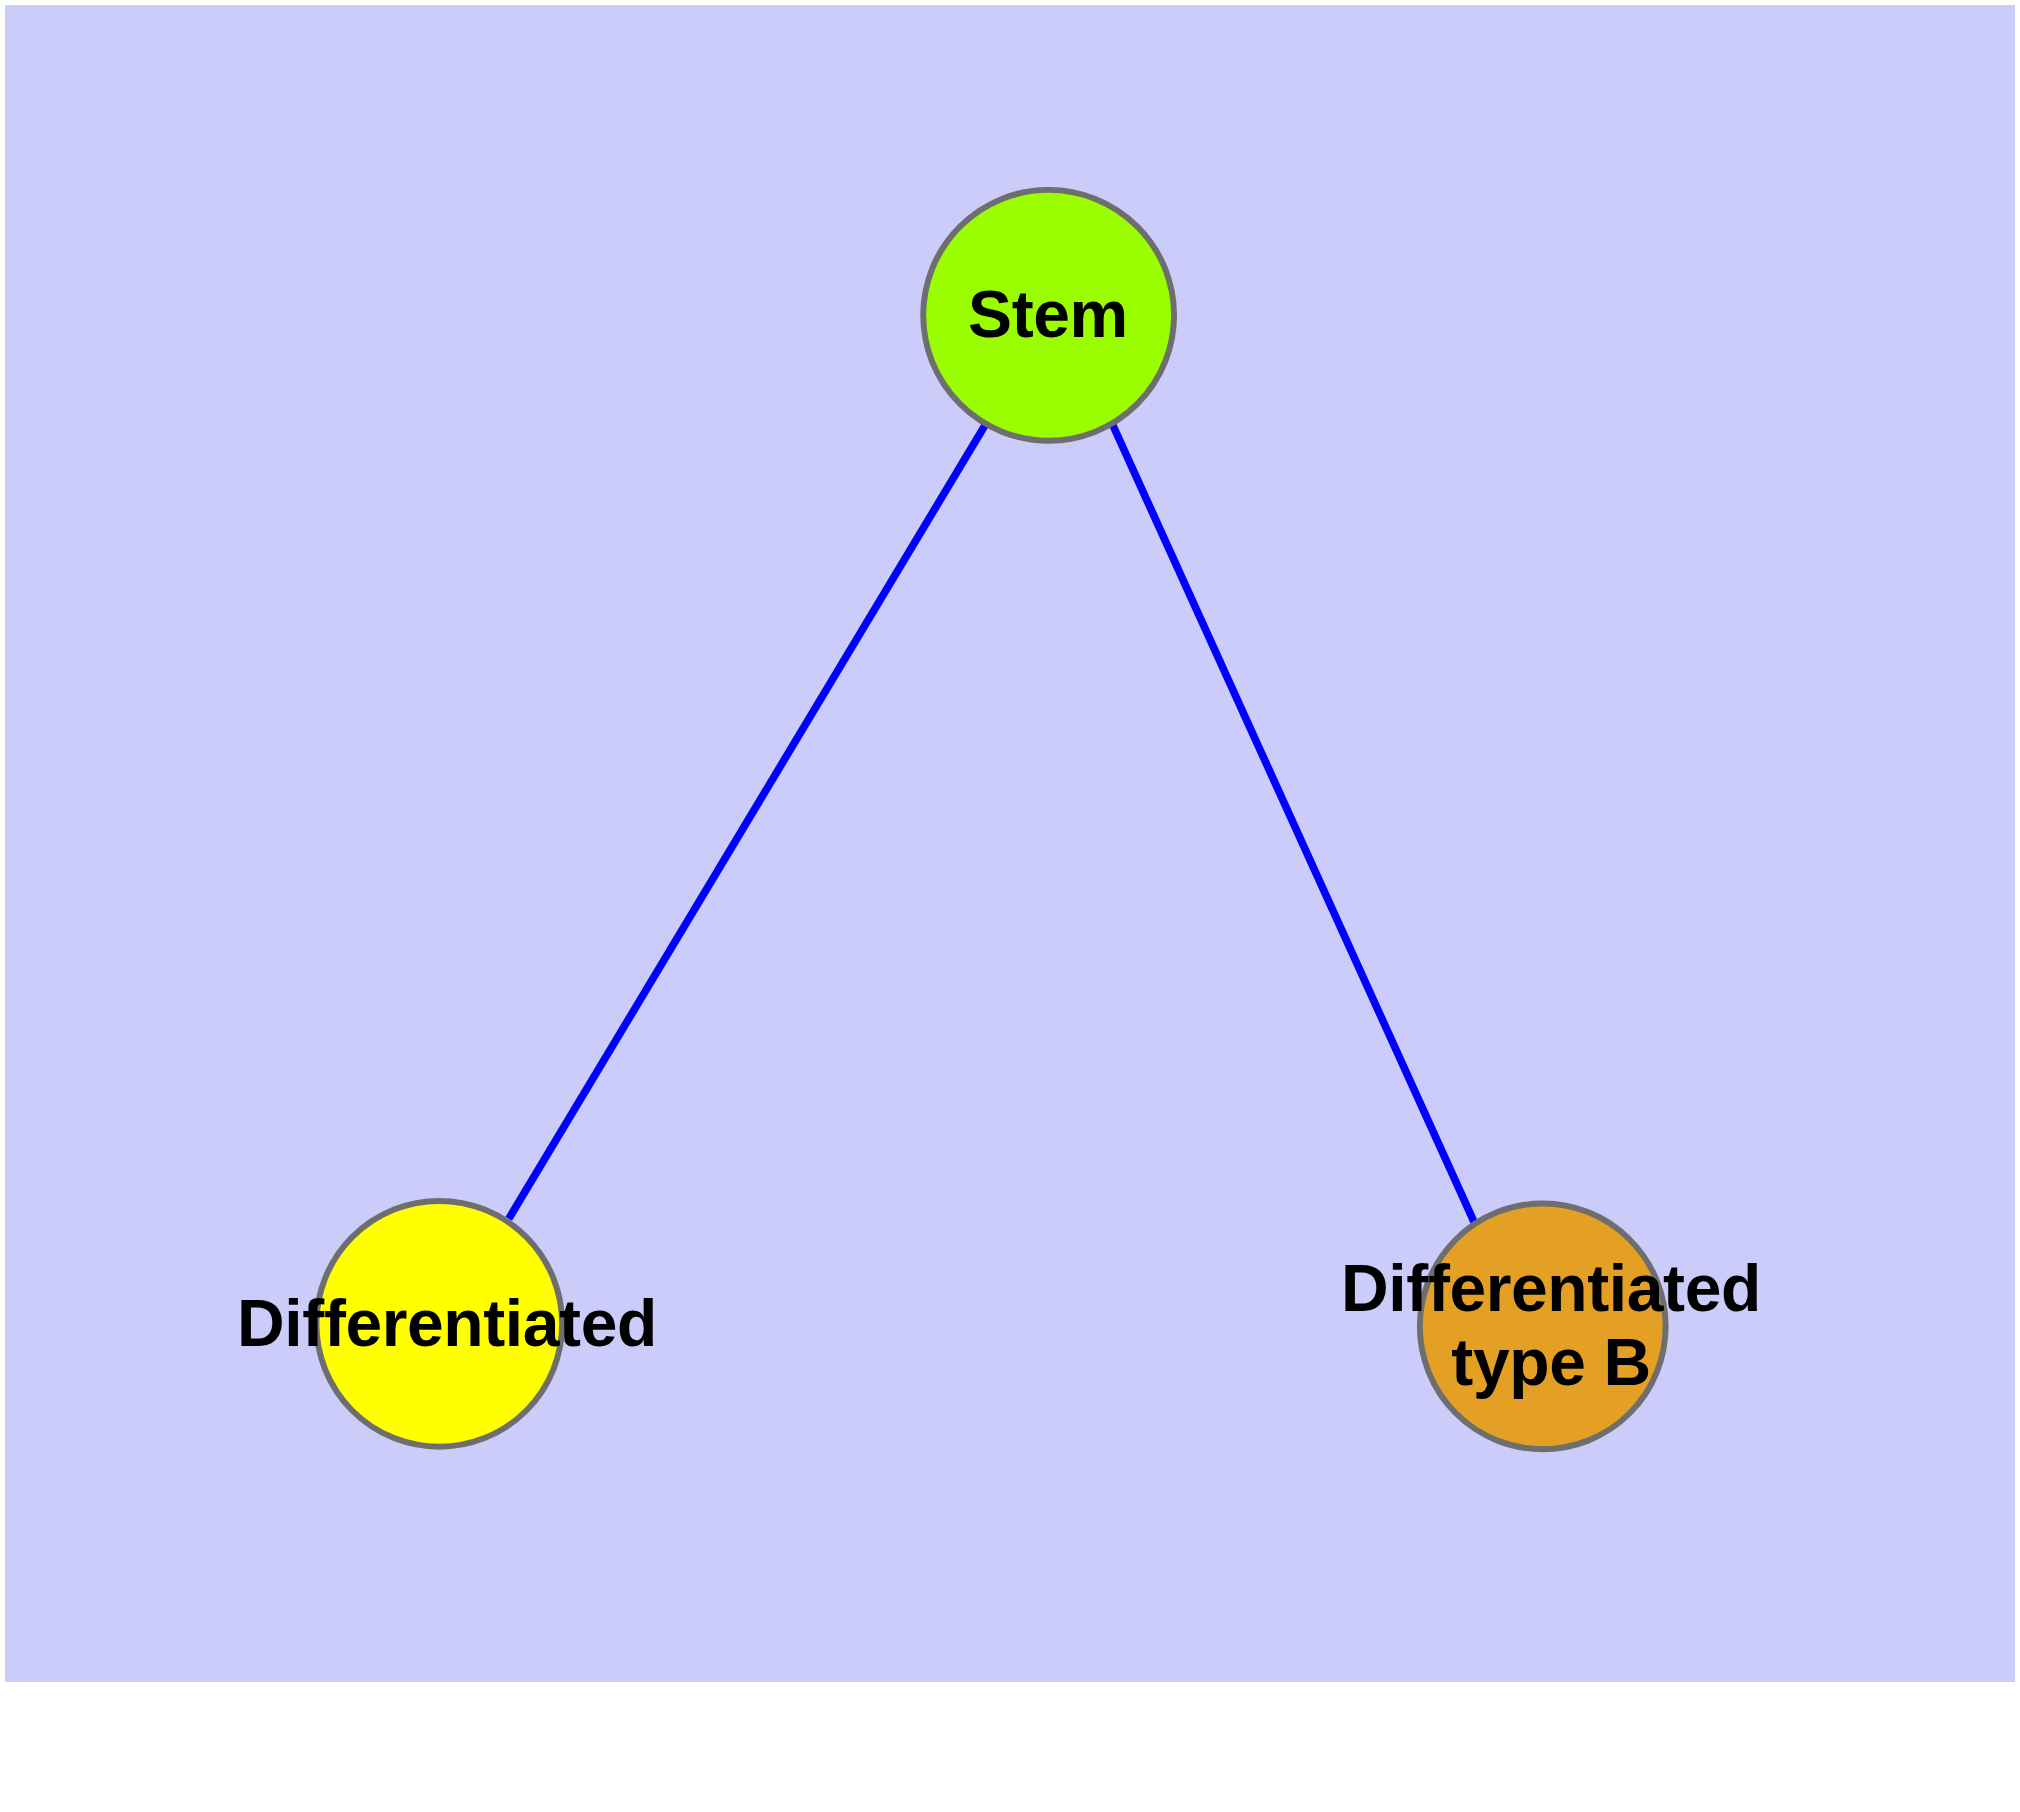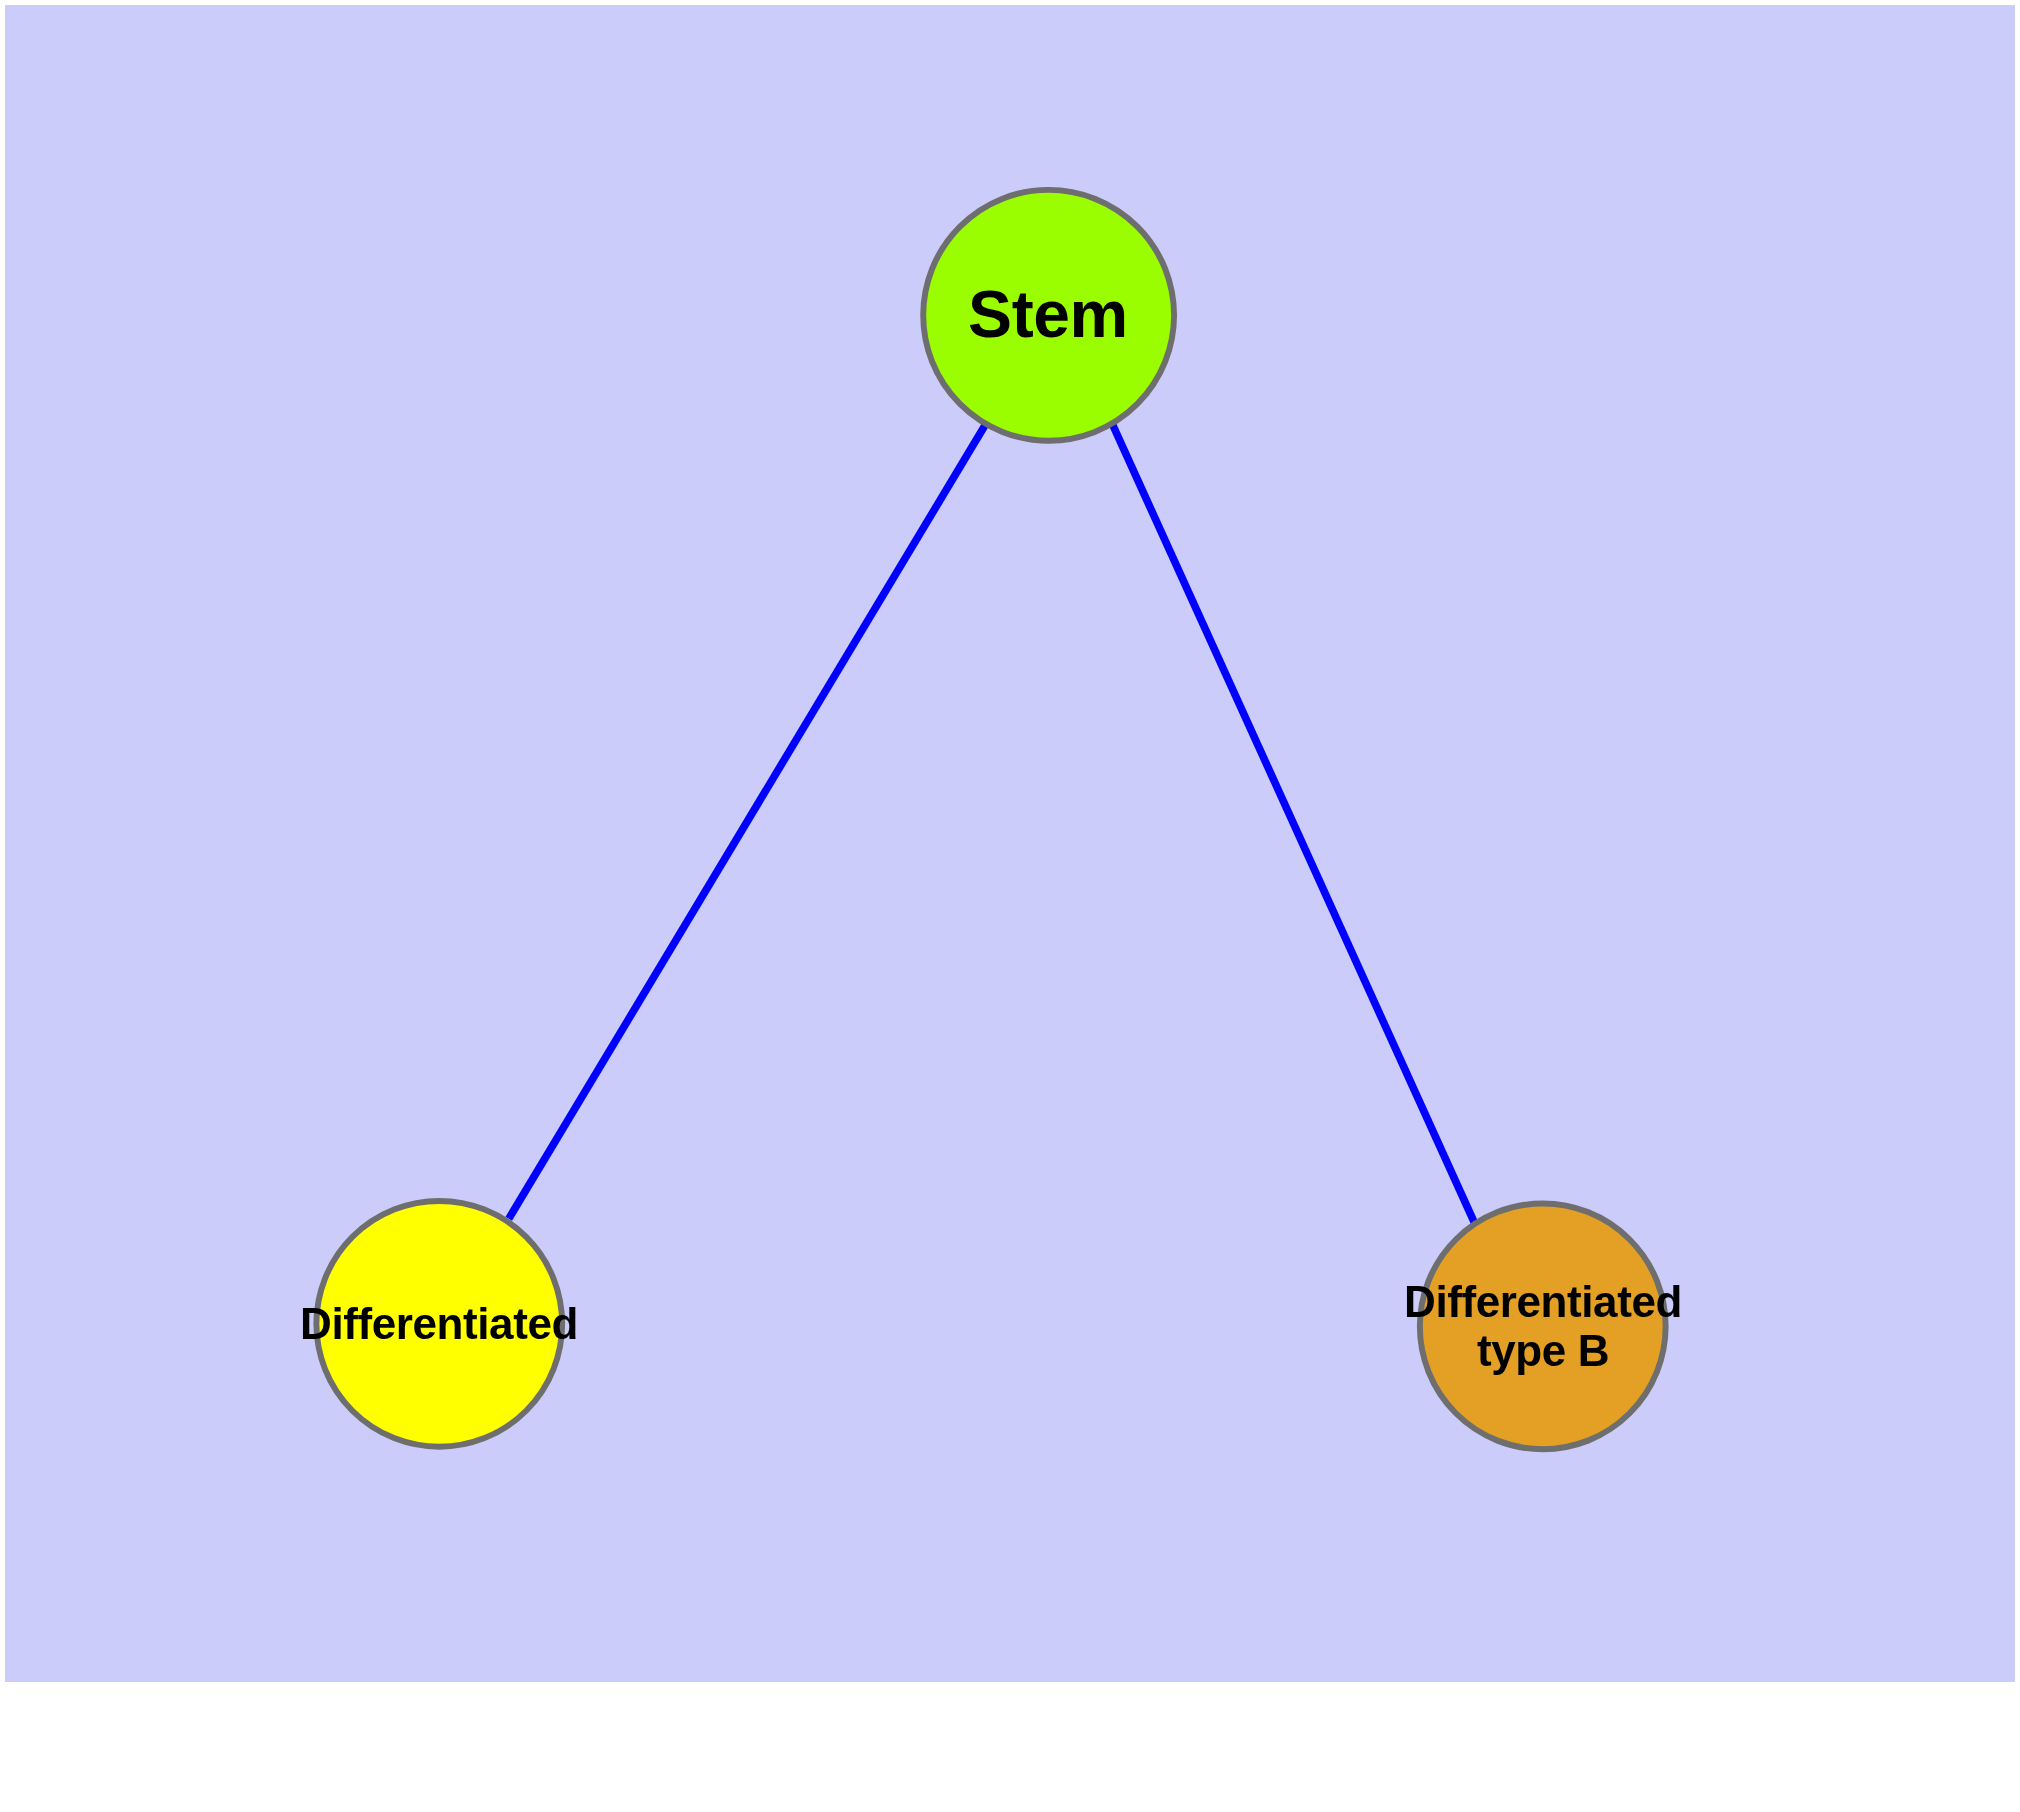--- a/index.html
+++ b/index.html
@@ -51,21 +51,22 @@
     white-space: nowrap;
     letter-spacing: -0.4px;
     transform: translate(-50%, -50%);
     pointer-events: none;
     font-family: "Liberation Sans", "DejaVu Sans", sans-serif;
   }
   .label-stem {
     font-size: 66px;
   }
   .label-diff {
-    font-size: 44px;
+    font-size: 66px;
+    margin-left: 8px;
   }
 </style>
 </head>
 <body>
 
 <div id="canvas">
 
   <div id="plot-area" style="background: rgb(204, 204, 250);"></div>
 
   <svg id="graph-svg" viewBox="0 0 2384 2138">

